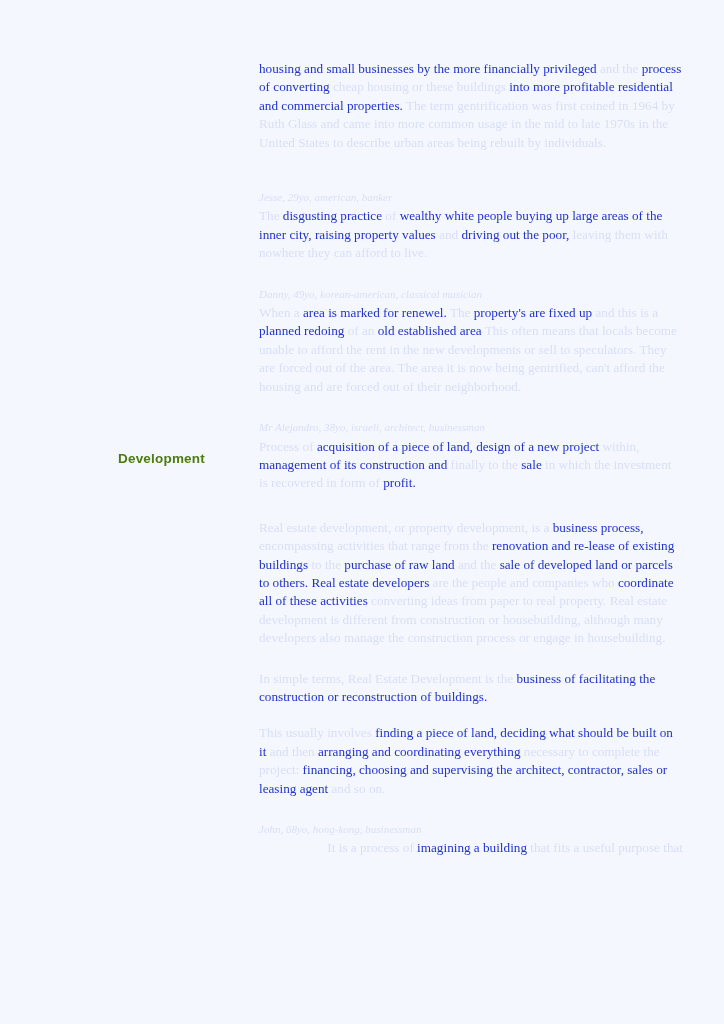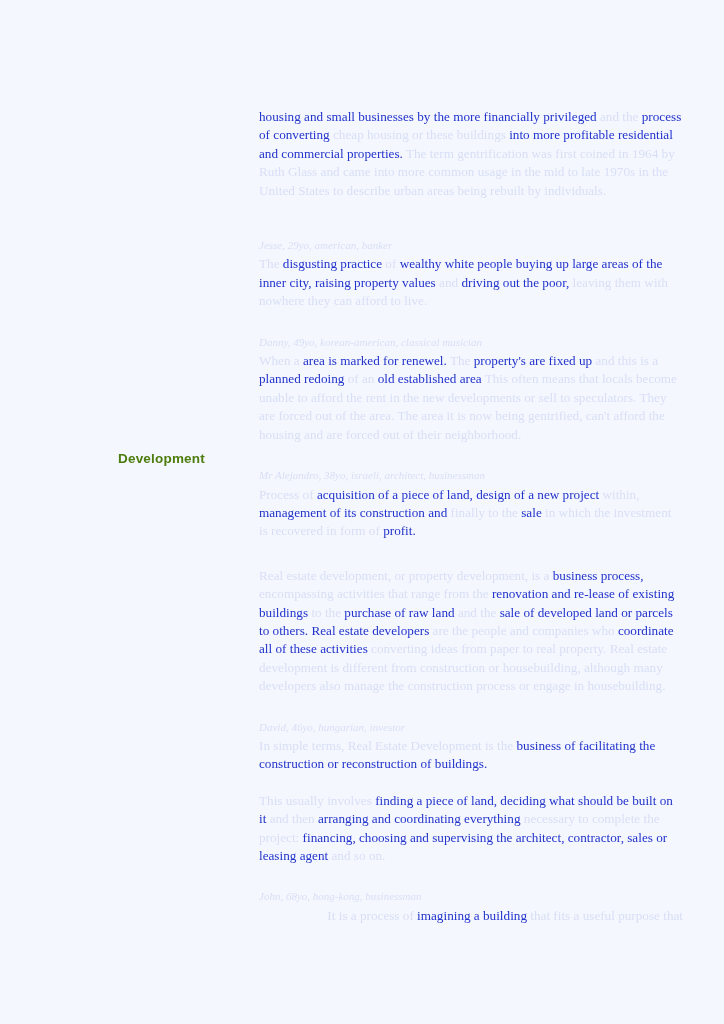--- a/index.html
+++ b/index.html
@@ -53,41 +53,40 @@
   .t5 { color: rgba(34,51,204,1); }
   .seg { }
 </style>
 </head>
 <body>
 
 <div class="page">
 
   <div class="sidenote" id="sidenote" style="top:451px;">Development</div>
 
-  <div class="column" id="column" style="padding-top:60px;margin-top:48px;">
+  <div class="column" id="column" style="padding-top:60px;">
       <div class="section" style="margin-bottom: 36px;">
         <p class="block" style="margin: 0px 0px 18px;"><span class="seg t5">housing and small businesses by the more financially privileged </span><span class="seg t1">and the </span><span class="seg t5">process of converting </span><span class="seg t1">cheap housing or these buildings </span><span class="seg t5">into more profitable residential and commercial properties. </span><span class="seg t1">The term gentrification was first coined in 1964 by Ruth Glass and came into more common usage in the mid to late 1970s in the United States to describe urban areas being rebuilt by individuals.</span></p>
       </div>
       <div class="section" style="margin-bottom: 22px;">
         <div class="src t1">Jesse, 29yo, american, banker</div>
         <p class="block" style="margin: 0px 0px 18px;"><span class="seg t1">The </span><span class="seg t5">disgusting practice </span><span class="seg t1">of </span><span class="seg t5">wealthy white people buying up large areas of the inner city, raising property values </span><span class="seg t1">and </span><span class="seg t5">driving out the poor, </span><span class="seg t1">leaving them with nowhere they can afford to live.</span></p>
       </div>
       <div class="section" style="margin-bottom: 22px;">
         <div class="src t1">Danny, 49yo, korean-american, classical musician</div>
         <p class="block" style="margin: 0px 0px 18px;"><span class="seg t1">When a </span><span class="seg t5">area is marked for renewel. </span><span class="seg t1">The </span><span class="seg t5">property's are fixed up </span><span class="seg t1">and this is a </span><span class="seg t5">planned redoing </span><span class="seg t1">of an </span><span class="seg t5">old established area </span><span class="seg t1">This often means that locals become unable to afford the rent in the new developments or sell to speculators. They are forced out of the area. The area it is now being gentrified, can't afford the housing and are forced out of their neighborhood.</span></p>
       </div>
       <div class="section" style="margin-bottom: 26px;">
         <div class="src t1">Mr Alejandro, 38yo, israeli, architect, businessman</div>
         <p class="block" style="margin: 0px 0px 18px;"><span class="seg t1">Process of </span><span class="seg t5">acquisition of a piece of land, design of a new project </span><span class="seg t1">within, </span><span class="seg t5">management of its construction and </span><span class="seg t1">finally to the </span><span class="seg t5">sale </span><span class="seg t1">in which the investment is recovered in form of </span><span class="seg t5">profit.</span></p>
       </div>
       <div class="section" style="margin-bottom: 22px;">
         <p class="block" style="margin: 0px 0px 18px;"><span class="seg t1">Real estate development, or property development, is a </span><span class="seg t5">business process, </span><span class="seg t1">encompassing activities that range from the </span><span class="seg t5">renovation and re-lease of existing buildings </span><span class="seg t1">to the </span><span class="seg t5">purchase of raw land </span><span class="seg t1">and the </span><span class="seg t5">sale of developed land or parcels to others. Real estate developers </span><span class="seg t1">are the people and companies who </span><span class="seg t5">coordinate all of these activities </span><span class="seg t1">converting ideas from paper to real property. Real estate development is different from construction or housebuilding, although many developers also manage the construction process or engage in housebuilding.</span></p>
       </div>
       <div class="section" style="margin-bottom: 22px;">
-        <div class="src t1">David, 46yo, hungarian, investor</div>
         <p class="block" style="margin: 0px 0px 18px;"><span class="seg t1">In simple terms, Real Estate Development is the </span><span class="seg t5">business of facilitating the construction or reconstruction of buildings.</span></p>
         <p class="block" style="margin: 0px 0px 18px;"><span class="seg t1">This usually involves </span><span class="seg t5">finding a piece of land, deciding what should be built on it </span><span class="seg t1">and then </span><span class="seg t5">arranging and coordinating everything </span><span class="seg t1">necessary to complete the project: </span><span class="seg t5">financing, choosing and supervising the architect, contractor, sales or leasing agent </span><span class="seg t1">and so on.</span></p>
       </div>
       <div class="section" style="margin-bottom: 22px;">
         <div class="src t1">John, 68yo, hong-kong, businessman</div>
         <p class="block" style="margin: 0px 0px 18px; text-align: right;"><span class="seg t1">It is a process of </span><span class="seg t5">imagining a building </span><span class="seg t1">that fits a useful purpose that</span></p>
       </div>
     </div>
 
 </div>

